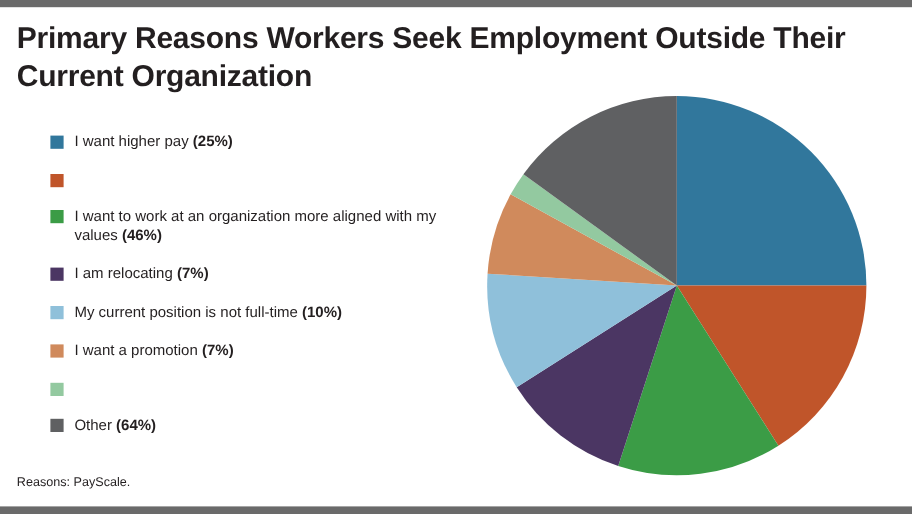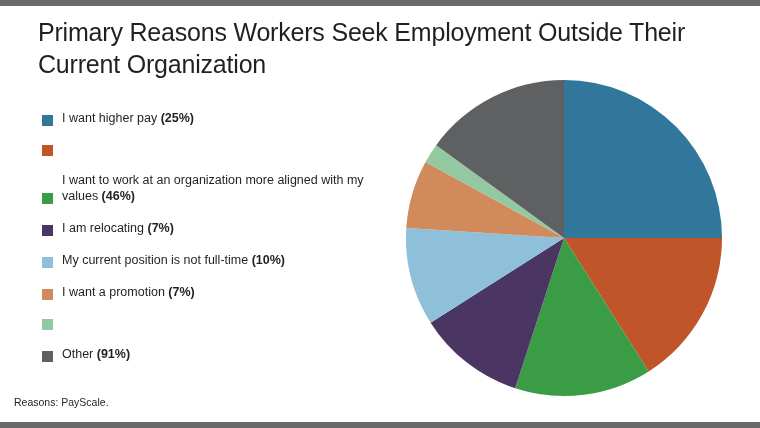--- a/index.html
+++ b/index.html
@@ -22,34 +22,33 @@
     border-bottom: 6px solid #6a6a6a;
     background: #ffffff;
   }
   #title {
     position: absolute;
     left: 14px;
     top: 10px;
     width: 720px;
     font-size: 25px;
     line-height: 32px;
-    font-weight: normal;
+    font-weight: bold;
     color: #231f20;
     letter-spacing: -0.2px;
-    margin-left: 24px;
   }
   #legend {
     position: absolute;
     left: 14px;
     top: 104px;
     width: 370px;
   }
   .legend-row {
     display: flex;
-    align-items: flex-end;
+    align-items: flex-start;
     margin-bottom: 16px;
     padding-left: 28px;
   }
   .legend-swatch {
     width: 11px;
     height: 11px;
     flex: 0 0 11px;
     margin-top: 3px;
     margin-right: 9px;
   }
@@ -110,21 +109,21 @@
       </div>
       <div class="legend-row">
         <span class="legend-swatch" style="background: rgb(208, 138, 92);"></span>
         <span class="legend-label">I want a promotion <span class="pct">(7%)</span></span>
       </div>
       <div class="legend-row">
         <span class="legend-swatch" style="background: rgb(147, 201, 160);"></span>
       </div>
       <div class="legend-row">
         <span class="legend-swatch" style="background: rgb(95, 96, 98);"></span>
-        <span class="legend-label">Other <span class="pct">(91%)</span></span>
+        <span class="legend-label">Other <span class="pct">(64%)</span></span>
       </div>
     </div>
 
   <div id="chart-wrap">
     <svg id="pie" viewBox="0 0 320 320">
         <path d="M 160 160 L 160.00 2.00 A 158 158 0 0 1 318.00 160.00 Z" fill="#31779c"></path>
         <path d="M 160 160 L 318.00 160.00 A 158 158 0 0 1 244.66 293.40 Z" fill="#c0552a"></path>
         <path d="M 160 160 L 244.66 293.40 A 158 158 0 0 1 111.18 310.27 Z" fill="#3b9c46"></path>
         <path d="M 160 160 L 111.18 310.27 A 158 158 0 0 1 26.60 244.66 Z" fill="#4b3663"></path>
         <path d="M 160 160 L 26.60 244.66 A 158 158 0 0 1 2.31 150.08 Z" fill="#8fc0da"></path>

